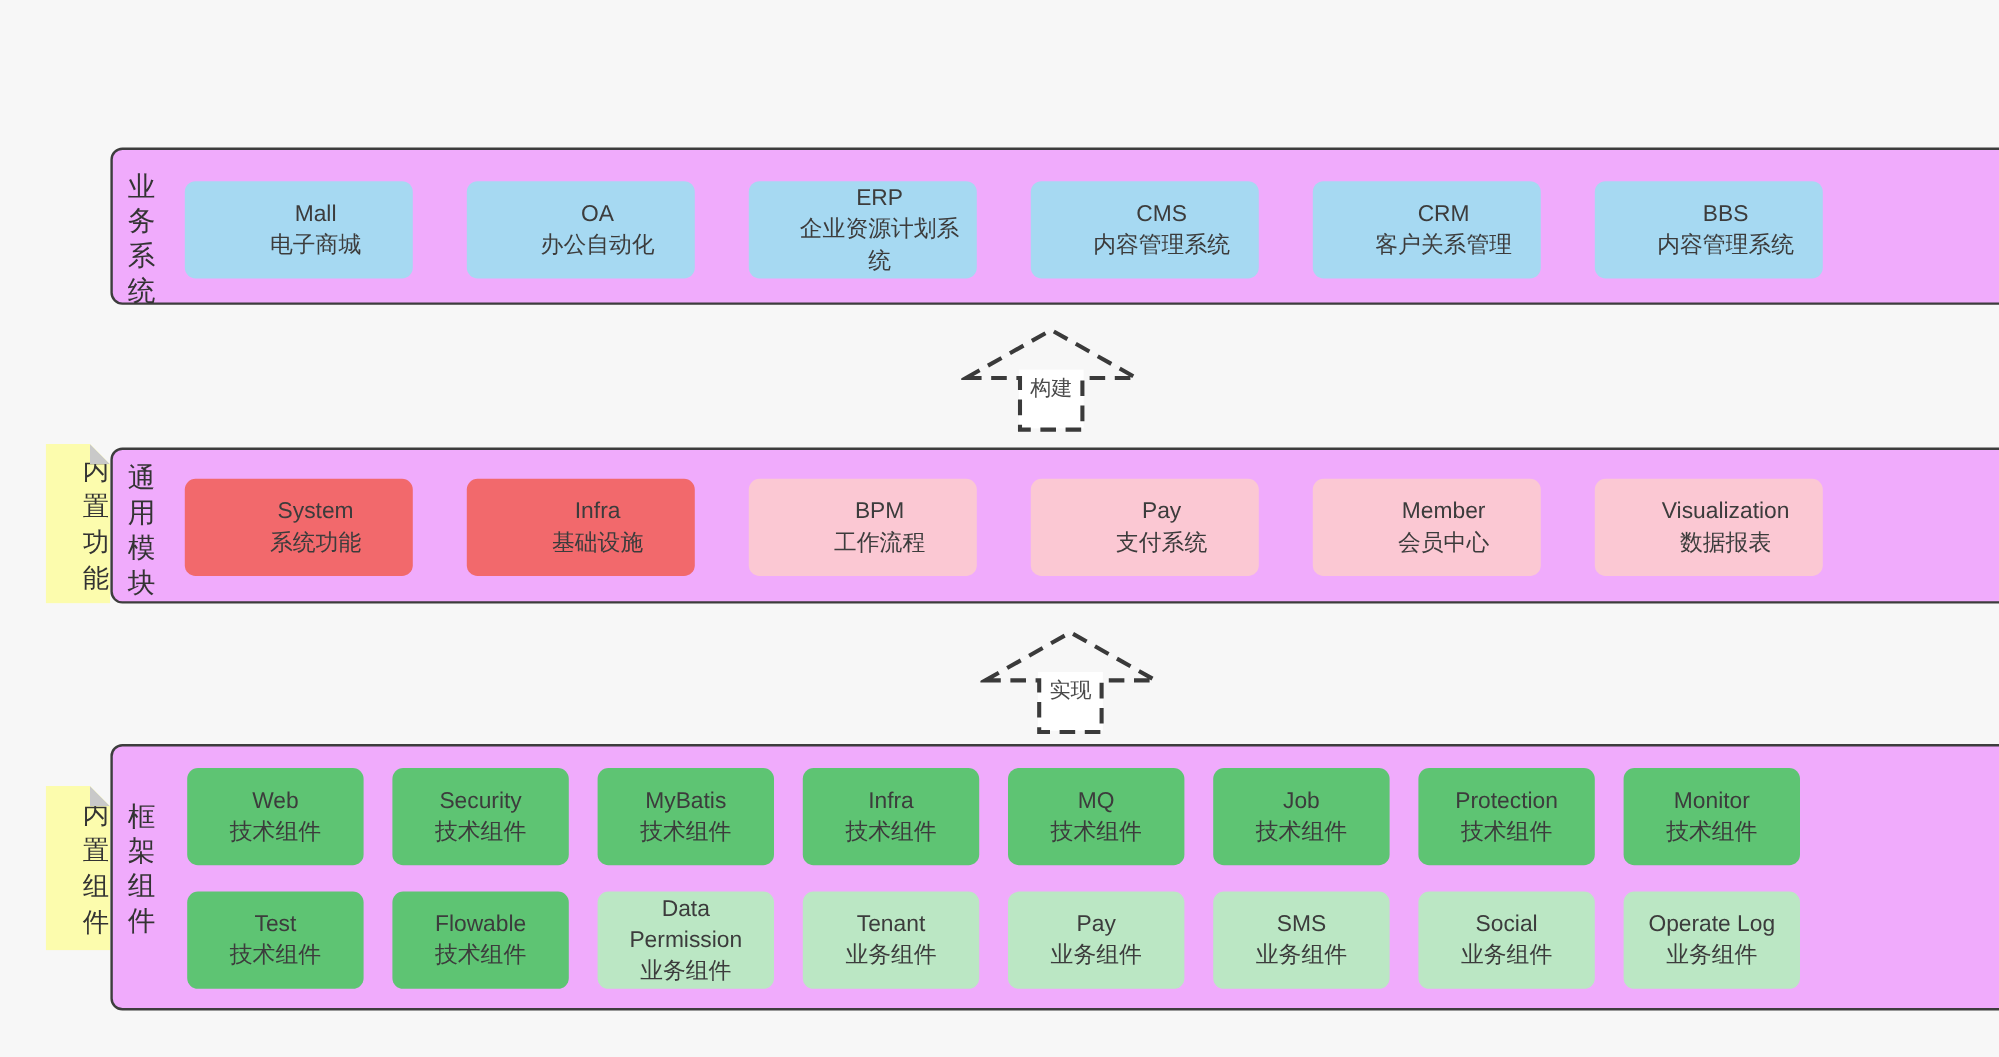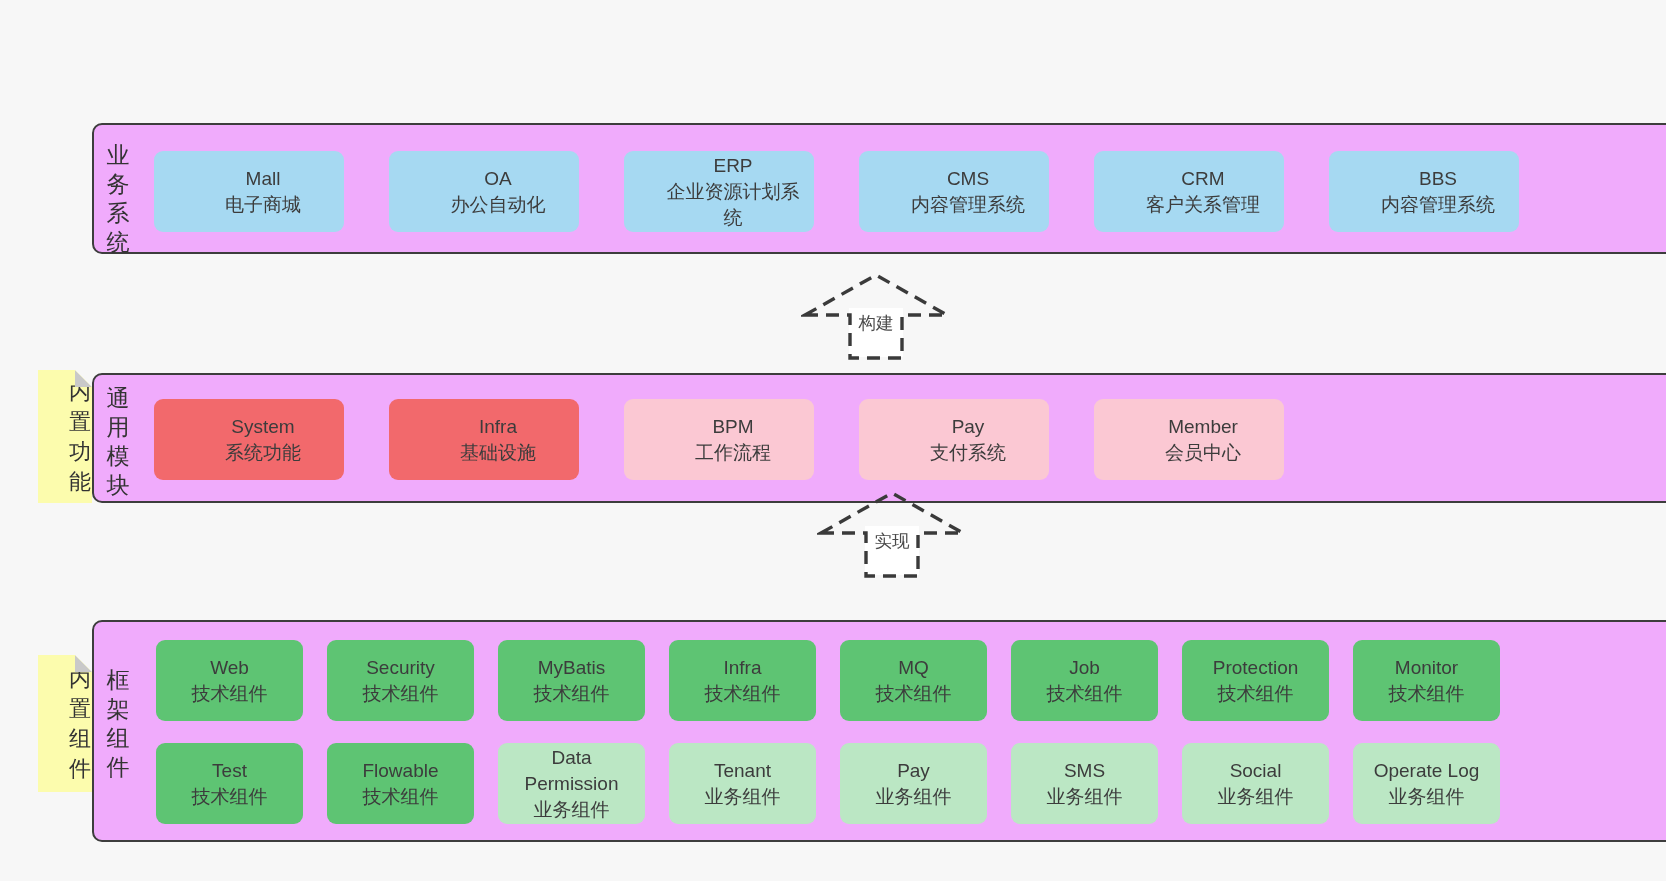--- a/index.html
+++ b/index.html
@@ -65,21 +65,21 @@
   .note .vlabel{font-size:22px;line-height:30px;width:24px;}
   .fold{
     position:absolute;top:0;right:0;width:17px;height:17px;background:#c9c9c9;
     clip-path:polygon(0 0,100% 100%,0 100%);
   }
 
   
   .arrow{position:absolute;width:150px;height:92px;z-index:3;}
   .arrow svg{display:block;}
   .arrow-build{left:801px;top:270px;}
-  .arrow-implement{left:817px;top:488px;text-align:center;}
+  .arrow-implement{left:817px;top:522px;text-align:center;}
   .arrow text{
     font-family:"Liberation Sans","DejaVu Sans",sans-serif;
     font-size:17.5px;fill:#4a4a4a;
   }
 </style>
 </head>
 <body>
 
 <div class="canvas">
 
@@ -146,20 +146,24 @@
         <div>工作流程</div>
       </div>
       <div class="box w190 pink">
         <div>Pay</div>
         <div>支付系统</div>
       </div>
       <div class="box w190 pink">
         <div>Member</div>
         <div>会员中心</div>
       </div>
+      <div class="box w190 pink">
+        <div>Visualization</div>
+        <div>数据报表</div>
+      </div>
     </div>
   </div>
 
   <div class="arrow arrow-implement">
     <svg width="150" height="92" viewBox="0 0 150 92">
       <rect x="48" y="38" width="54" height="49" fill="#ffffff"></rect>
       <path d="M4,45 L75,5 L146,45 L101,45 L101,88 L49,88 L49,45 Z" fill="none" stroke="#3a3a3a" stroke-width="3.4" stroke-dasharray="13 8" stroke-linejoin="miter"></path>
       <text x="75" y="59" text-anchor="middle">实现</text>
     </svg>
   </div>

